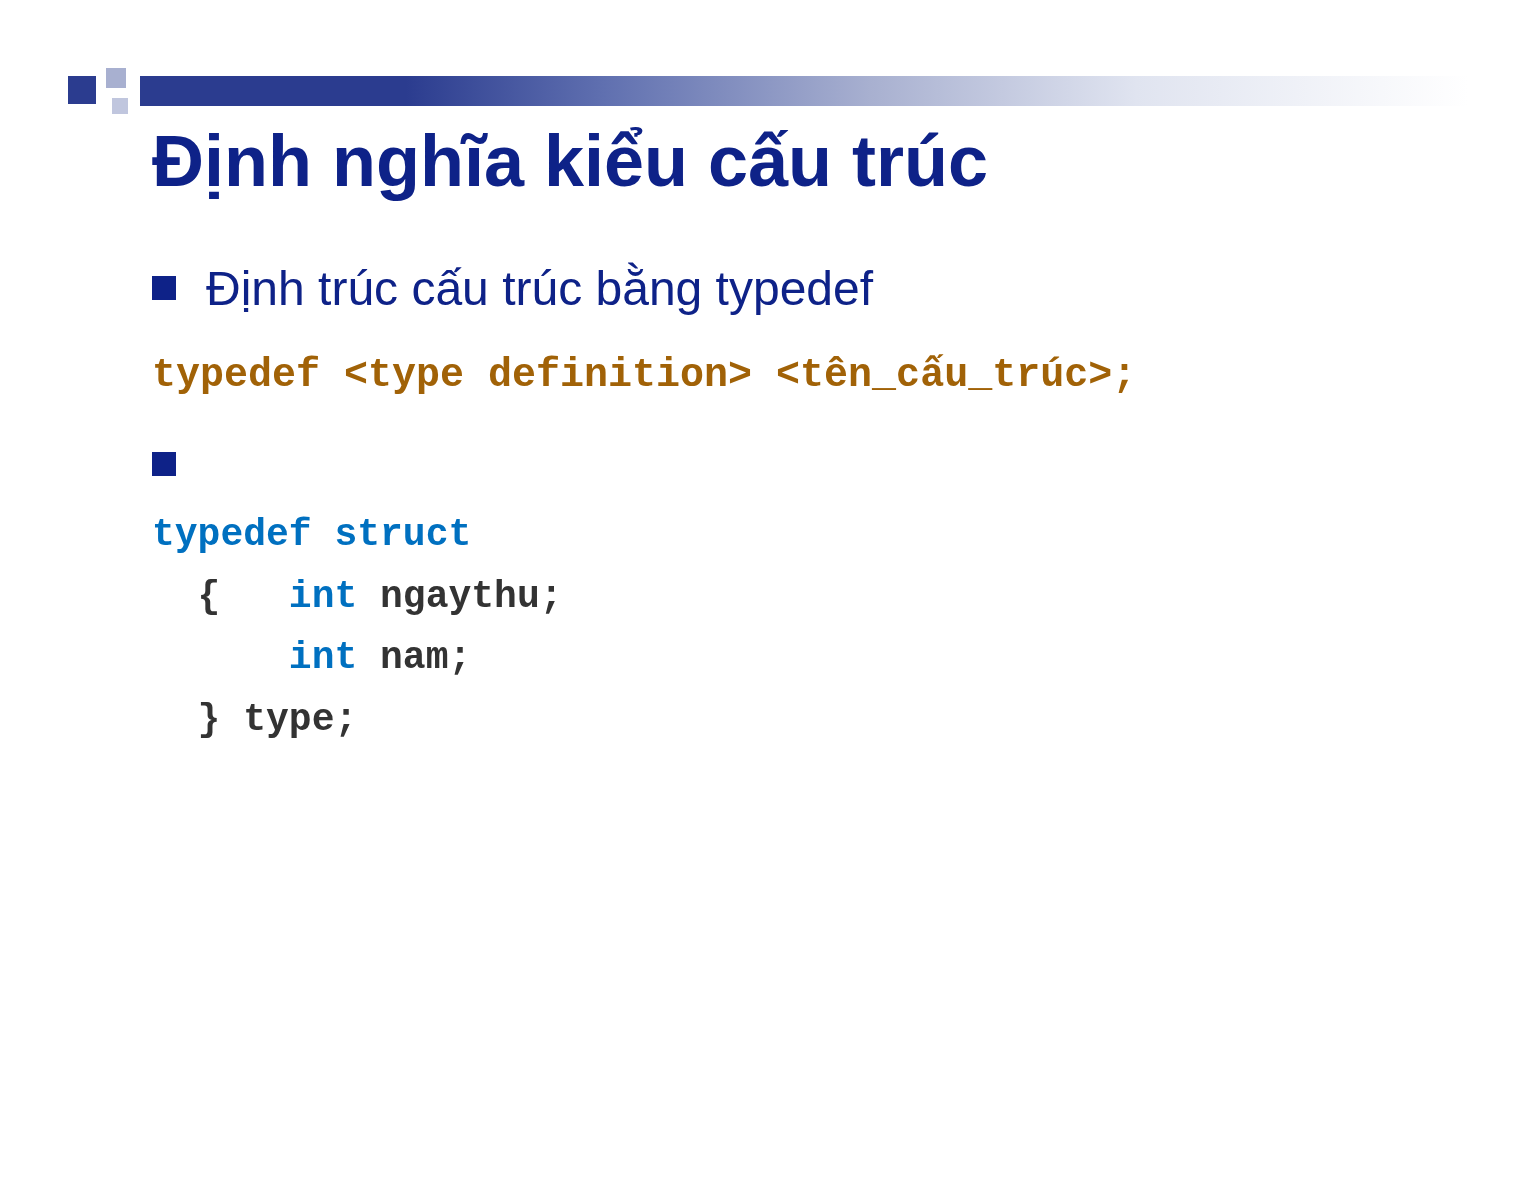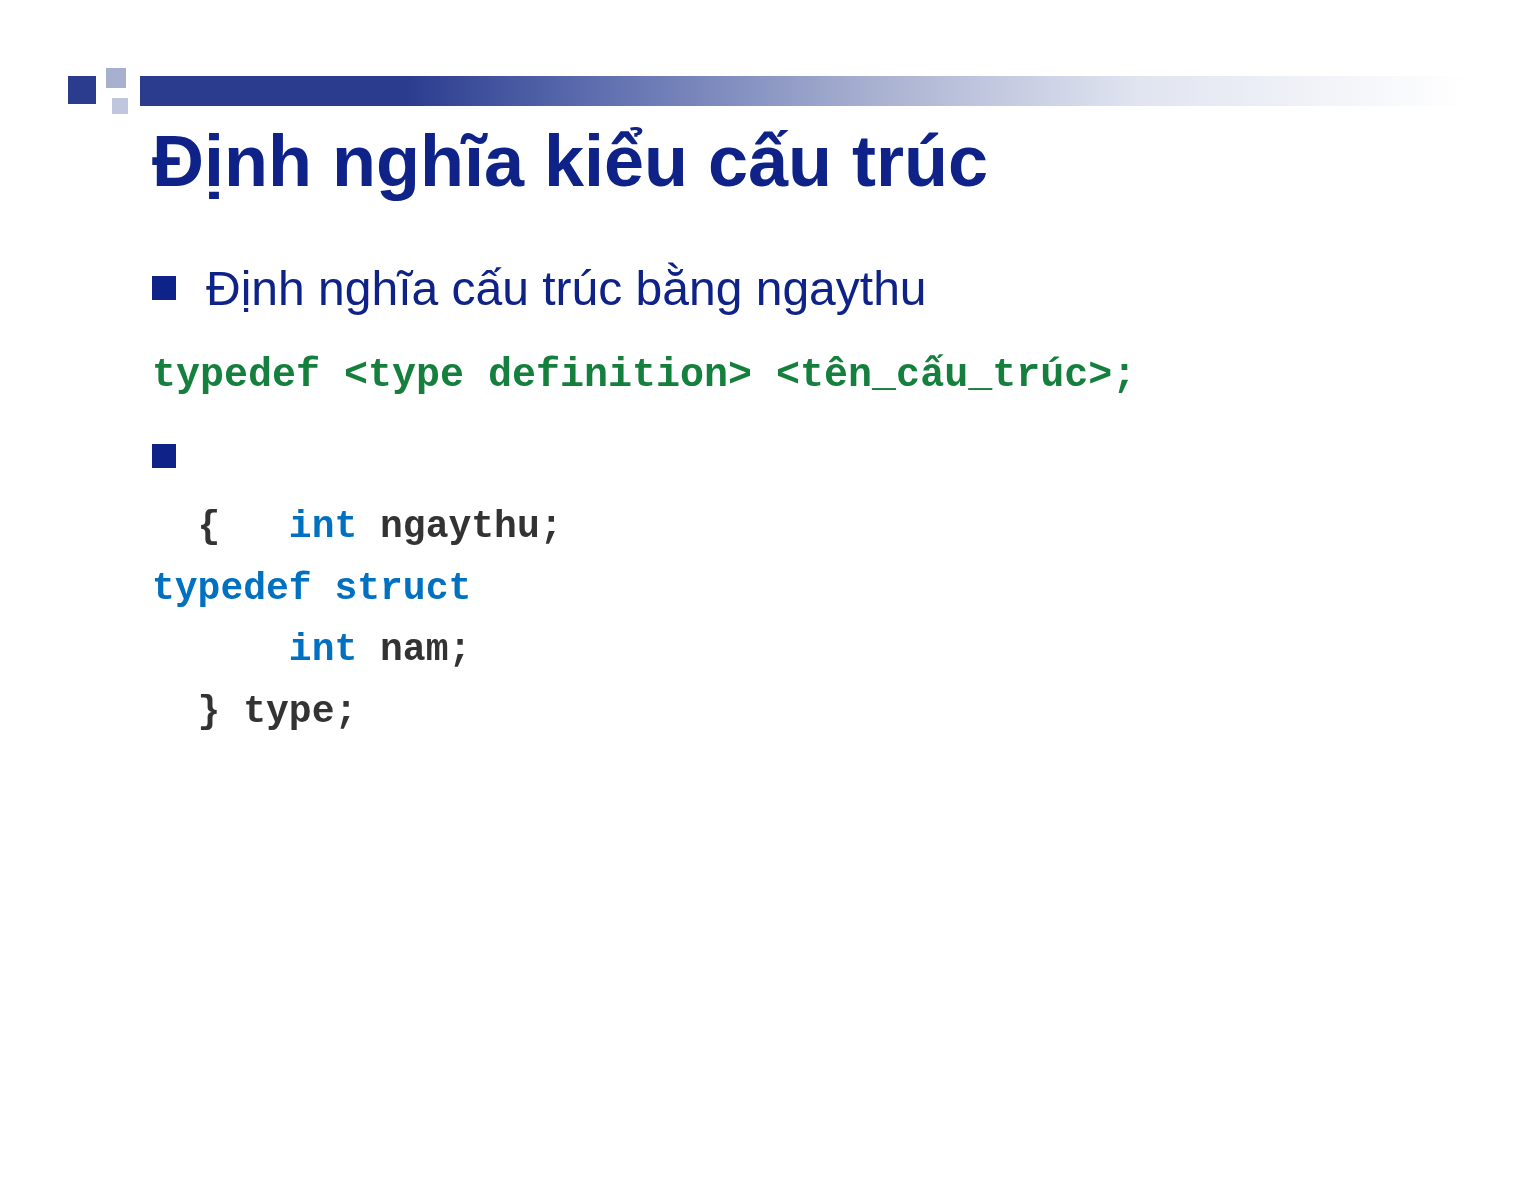--- a/index.html
+++ b/index.html
@@ -84,22 +84,22 @@
     }
     .bullet-text {
       font-size: 48px;
       color: #0e2288;
       line-height: 1.3;
     }
     .syntax-line {
       font-family: 'Courier New', Courier, monospace;
       font-size: 40px;
       font-weight: bold;
-      color: #15803d;
-      margin-bottom: 22px;
+      color: #a16207;
+      margin-bottom: 30px;
       margin-top: 4px;
       line-height: 1.4;
     }
     .code-block {
       font-family: 'Courier New', Courier, monospace;
       font-size: 38px;
       font-weight: bold;
       line-height: 1.62;
       margin-top: 4px;
     }
@@ -122,29 +122,29 @@
   <div class="square-3"></div>
   <div class="header-bar"></div>
 </div>
 
 <h1 class="title">Định nghĩa kiểu cấu trúc</h1>
 
 <div class="content">
 
   <div class="bullet-item">
     <div class="bullet-square"></div>
-    <div class="bullet-text">Định nghĩa cấu trúc bằng ngaythu</div>
+    <div class="bullet-text">Định trúc cấu trúc bằng typedef</div>
   </div>
 
   <div class="syntax-line">typedef &lt;type definition&gt; &lt;tên_cấu_trúc&gt;;</div>
 
   <div class="bullet-item">
     <div class="bullet-square"></div>
   </div>
 
   <div class="code-block">
+    <div class="code-line"><span class="kw-blue">typedef struct</span></div>
     <div class="code-line"><span class="code-dark">  {   </span><span class="kw-blue">int</span><span class="code-dark"> ngaythu;</span></div>
-    <div class="code-line"><span class="kw-blue">typedef struct</span></div>
     <div class="code-line"><span class="code-dark">      </span><span class="kw-blue">int</span><span class="code-dark"> nam;</span></div>
     <div class="code-line code-dark">  } type;</div>
   </div>
 
 </div>
 
 </body></html>

